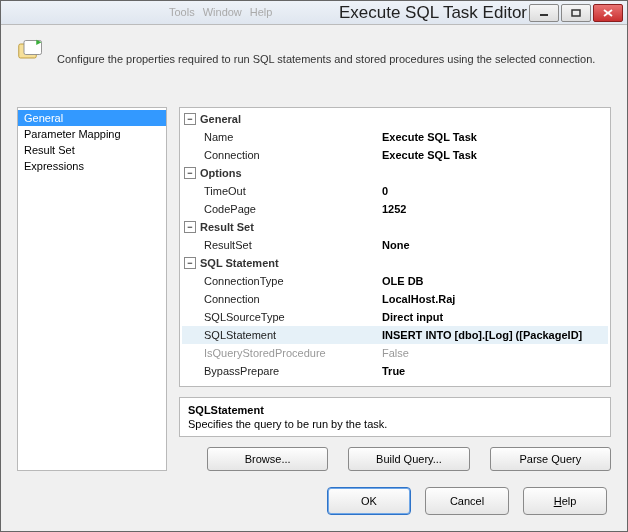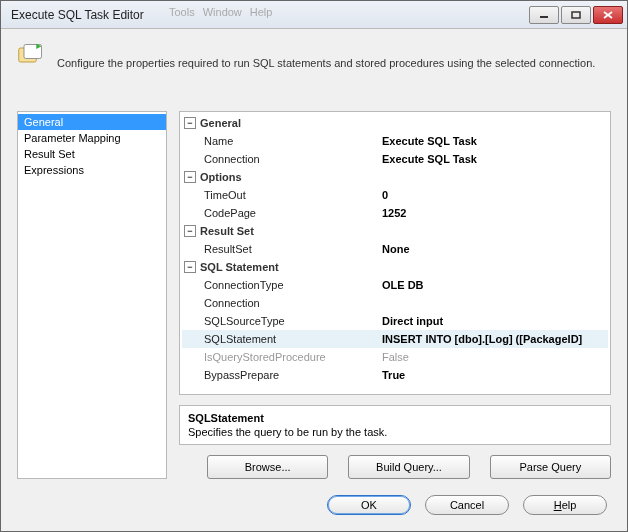--- a/index.html
+++ b/index.html
@@ -1,19 +1,19 @@
 <!DOCTYPE html>
 <html><head>
 <meta charset="utf-8">
 <style>
   * { box-sizing: border-box; }
   html, body { margin: 0; padding: 0; font-family: "Segoe UI", Tahoma, sans-serif; font-size: 11px; background: #fff; }
   .window { width: 628px; height: 532px; border: 1px solid #666; background: #f0f0f0; position: relative; display: flex; flex-direction: column; }
   .titlebar { height: 28px; background: linear-gradient(#eef2f8,#dfe6ef); display: flex; align-items: center; padding: 0 4px 0 10px; border-bottom: 1px solid #bbb; }
-  .titlebar .title { flex: 1; color: #222; font-size: 12px; }
+  .titlebar .title { flex: 1; color: #222; font-size: 17px; text-align: right; }
   .winbtn { width: 30px; height: 18px; margin-left: 2px; border: 1px solid #888; background: linear-gradient(#f6f6f6,#ddd); display: flex; align-items: center; justify-content: center; border-radius: 2px; cursor: default; }
   .winbtn svg { display: block; }
   .winbtn.close { background: linear-gradient(#e97373,#c93030); border-color: #8a1f1f; }
   .header { display: flex; align-items: flex-end; padding: 12px 16px 14px 16px; gap: 12px; }
   .header .icon { width: 28px; height: 28px; }
   .header .desc { color: #333; font-size: 11px; padding-top: 4px; }
   .body { flex: 1; display: flex; padding: 0 16px 8px 16px; gap: 12px; margin-top: 28px; }
   .nav { width: 150px; border: 1px solid #b9b9b9; background: #fff; padding: 2px 0; }
   .nav-item { padding: 2px 6px; cursor: default; }
   .nav-item.selected { background: #3399ff; color: #fff; }
@@ -26,21 +26,21 @@
   .row .v { flex: 1; font-weight: bold; color: #000; padding-right: 6px; white-space: nowrap; overflow: hidden; text-overflow: ellipsis; }
   .row.sel { background: #e6f1f8; }
   .row.sel .k { background: #e6f1f8; }
   .row.disabled .k { color: #999; }
   .row.disabled .v { color: #999; font-weight: normal; }
   .helpbox { border: 1px solid #b9b9b9; background: #fff; padding: 6px 8px; }
   .helpbox .ht { font-weight: bold; margin-bottom: 2px; }
   .btnrow { display: flex; gap: 20px; padding-left: 28px; }
   .btnrow .btn { flex: 1; height: 24px; border: 1px solid #8a8a8a; background: linear-gradient(#fefefe,#e6e6e6); border-radius: 3px; display: flex; align-items: center; justify-content: center; cursor: default; }
   .footer { display: flex; justify-content: flex-end; gap: 14px; padding: 8px 20px 16px 20px; }
-  .footer .btn { width: 84px; height: 20px; border: 1px solid #8a8a8a; background: linear-gradient(#fefefe,#e6e6e6); border-radius: 12px; display: flex; align-items: center; justify-content: center; cursor: default; }
+  .footer .btn { width: 84px; height: 28px; border: 1px solid #8a8a8a; background: linear-gradient(#fefefe,#e6e6e6); border-radius: 4px; display: flex; align-items: center; justify-content: center; cursor: default; }
   .footer .btn.default { border-color: #2e73c8; box-shadow: 0 0 0 1px #6fa7e8 inset; }
   .menuhint { position: absolute; top: 5px; left: 168px; color: #aaa; font-size: 11px; display: flex; gap: 8px; pointer-events: none; }
   .u { text-decoration: underline; }
 </style>
 </head>
 <body>
 
 <div class="window">
 
   <div class="menuhint">
@@ -129,20 +129,21 @@
         <div class="grp">
           <span class="toggle">−</span>
           <span>SQL Statement</span>
         </div>
         <div class="row">
           <div class="k">ConnectionType</div>
           <div class="v">OLE DB</div>
         </div>
         <div class="row">
           <div class="k">Connection</div>
+          <div class="v">LocalHost.Raj</div>
         </div>
         <div class="row">
           <div class="k">SQLSourceType</div>
           <div class="v">Direct input</div>
         </div>
         <div class="row sel">
           <div class="k">SQLStatement</div>
           <div class="v">INSERT INTO [dbo].[Log]          ([PackageID]</div>
         </div>
         <div class="row disabled">

